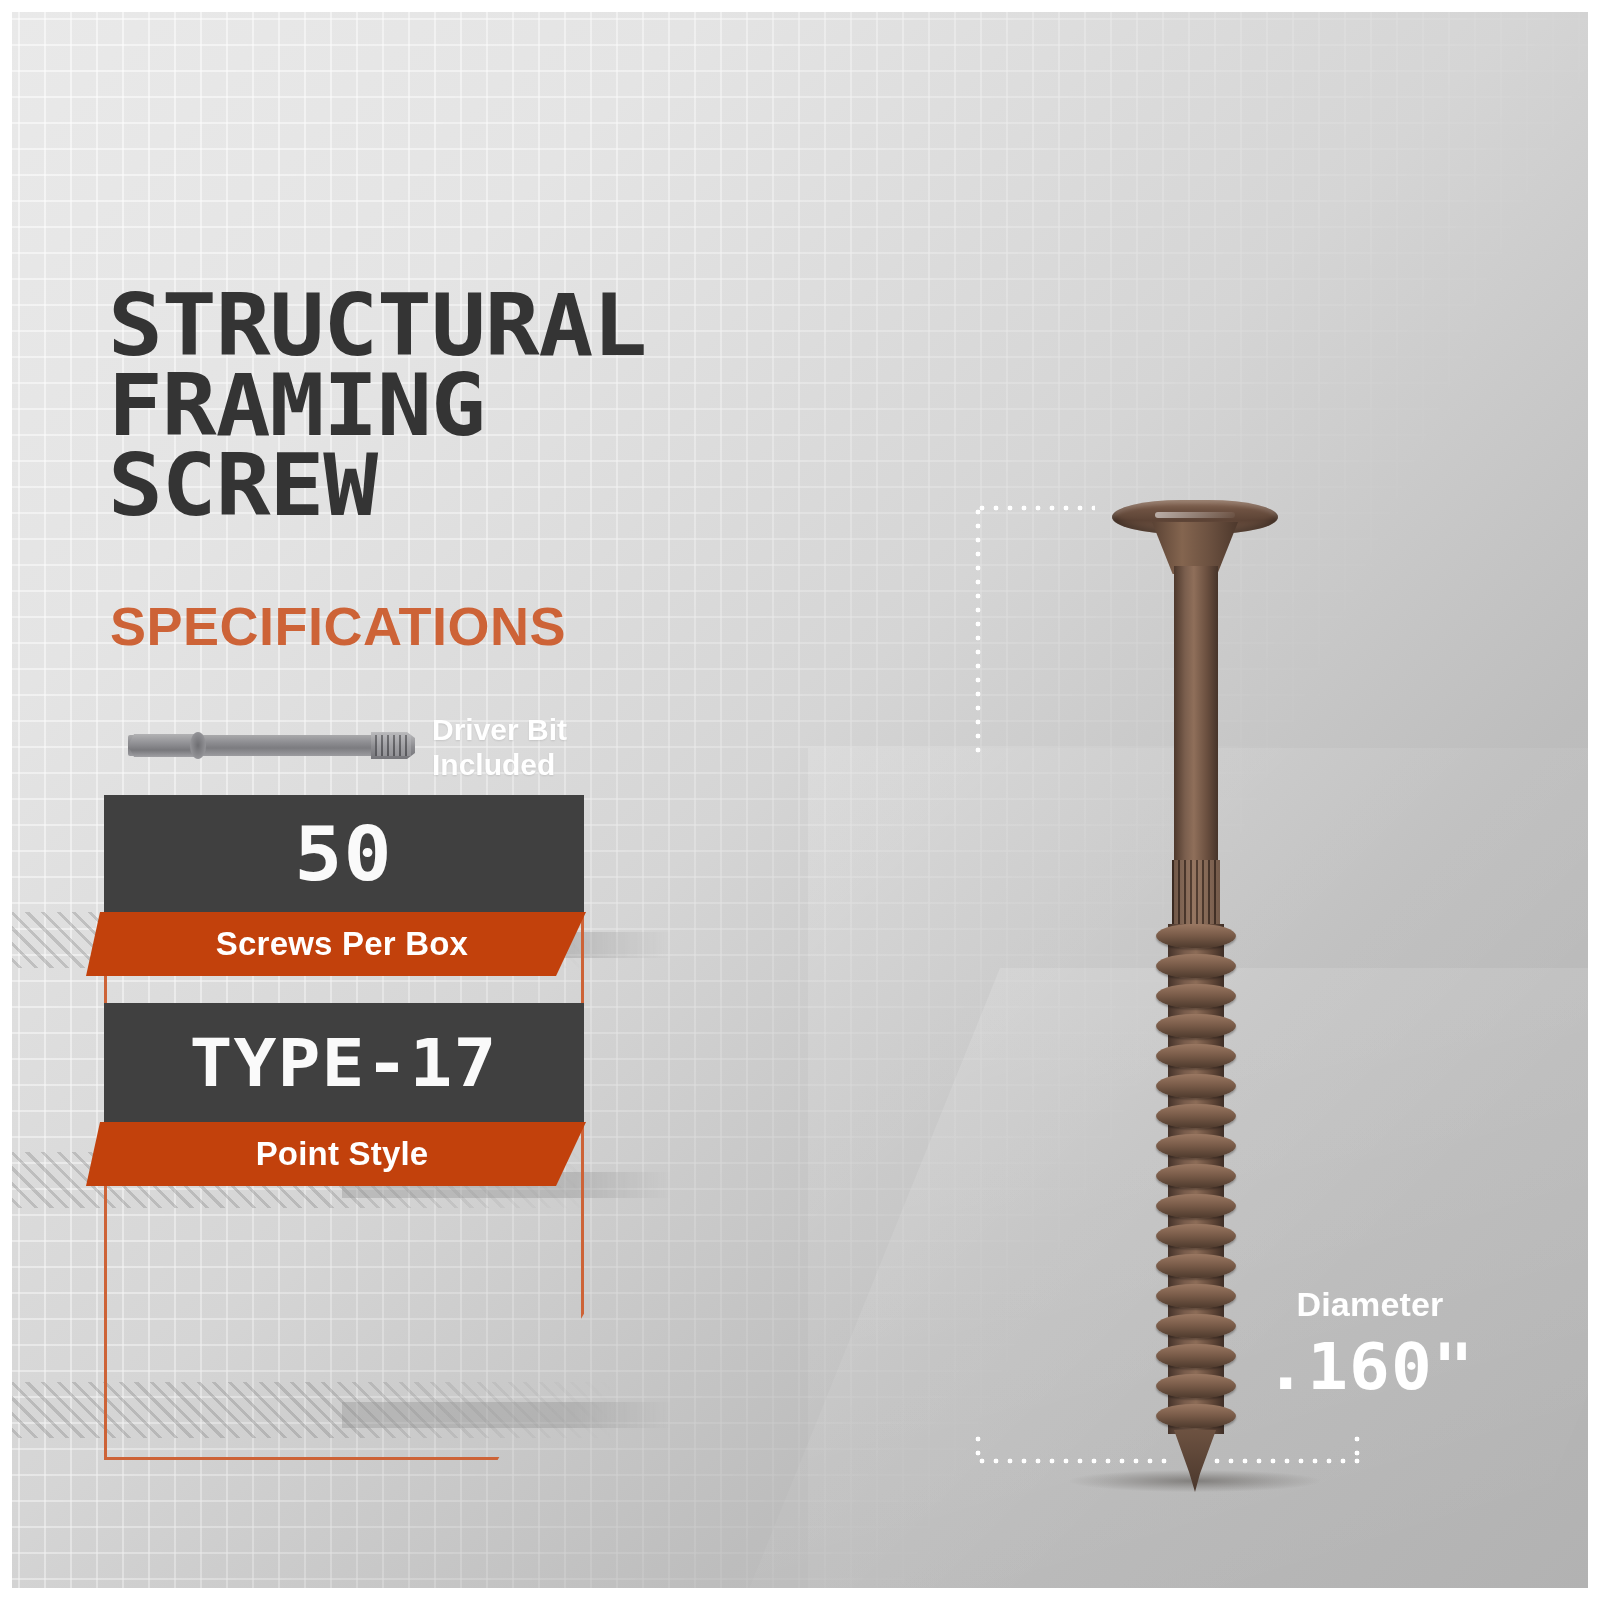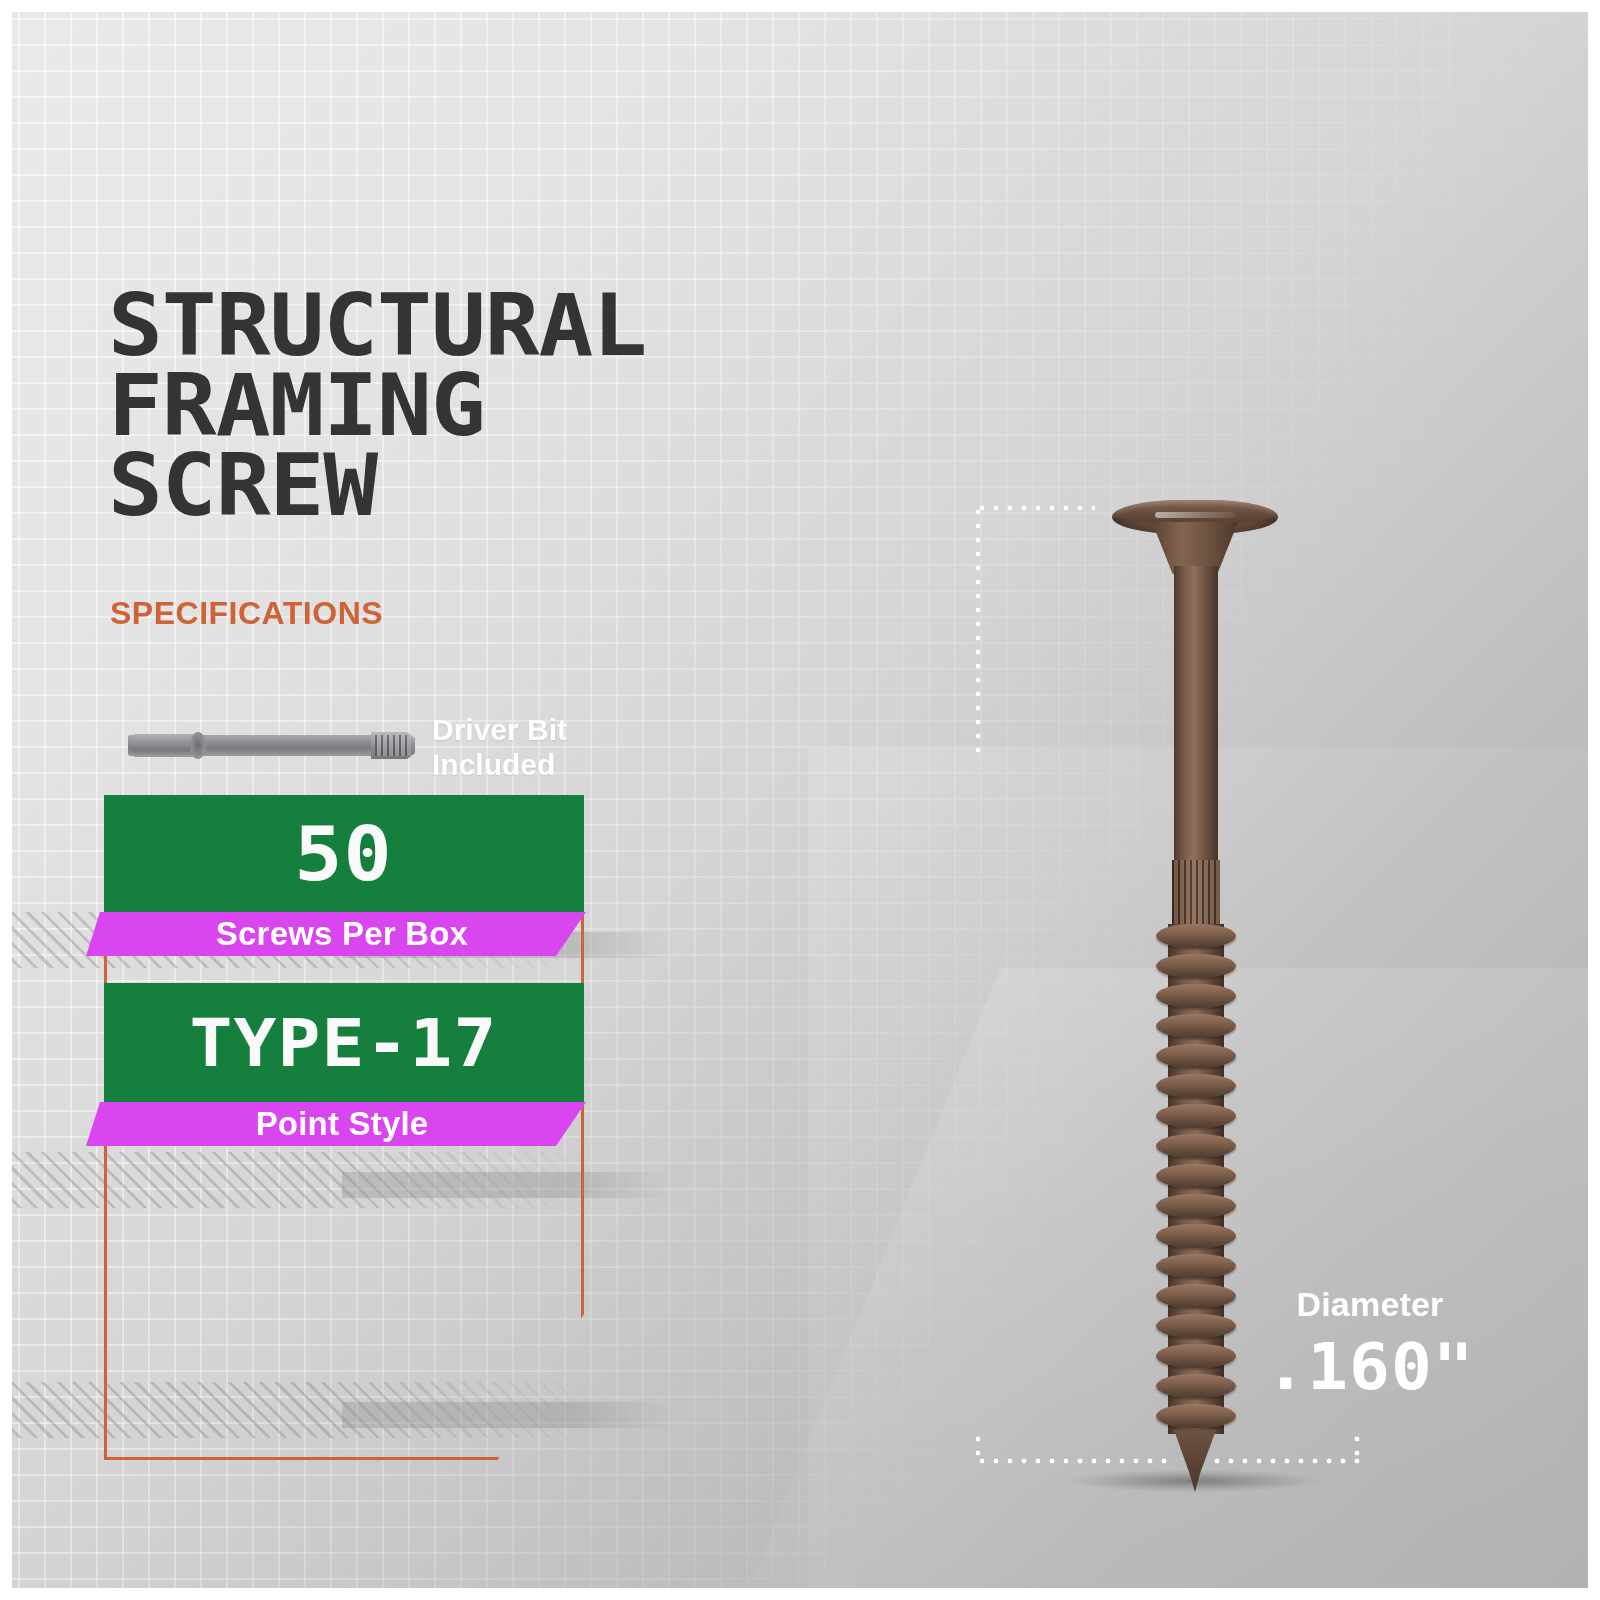--- a/index.html
+++ b/index.html
@@ -94,21 +94,21 @@
     font-weight:bold;
     font-size:86px;
     line-height:.93;
     letter-spacing:-1px;
     transform:scaleX(1.06);
     transform-origin:left top;
   }
   .headline .ln{display:block;white-space:nowrap;}
   .specword{
     position:absolute;left:110px;top:595px;
-    color:#cd6337;font-weight:bold;font-size:32px;letter-spacing:.5px;
+    color:#cd6337;font-weight:bold;font-size:54px;letter-spacing:.5px;
   }
 
   
   .bitwrap{position:absolute;left:128px;top:726px;width:285px;height:38px;}
   .bit-body{
     position:absolute;left:0;top:9px;width:252px;height:21px;
     background:linear-gradient(180deg,#a9a9ab 0%,#8e8e92 35%,#7c7c80 62%,#9b9b9f 100%);
     border-radius:2px;
   }
   .bit-hex{
@@ -138,31 +138,31 @@
 
   
   .specbox{
     position:absolute;left:104px;top:795px;width:480px;height:665px;
     border:3px solid #cd6337;
     clip-path:polygon(0 0, 100% 0, 100% 78%, 82% 100%, 0 100%);
   }
   .cards{position:absolute;left:104px;top:795px;width:480px;}
   .card{position:relative;margin-bottom:27px;}
   .card .value{
-    height:120px;background:#15803d;
+    height:120px;background:#404040;
     display:flex;align-items:center;justify-content:center;
     color:#fafafa;
     font-family:"DejaVu Sans Mono", monospace;
     font-weight:bold;font-size:74px;letter-spacing:1px;
     transform:none;
   }
   .card .value span{display:block;transform:scaleX(1.08);}
   .ribbon{
-    position:relative;left:-18px;width:calc(100% + 20px);height:44px;margin-top:-1px;
-    background:#d946ef;
+    position:relative;left:-18px;width:calc(100% + 20px);height:64px;margin-top:-1px;
+    background:#c2410c;
     clip-path:polygon(14px 0, 100% 0, calc(100% - 30px) 100%, 0 100%);
     display:flex;align-items:center;justify-content:center;
     filter:drop-shadow(5px 5px 4px rgba(80,80,80,.35));
   }
   .ribbon b{
     color:#ffffff;font-size:33px;font-weight:bold;letter-spacing:.2px;
     position:relative;left:6px;
   }
   .card.c1 .value{height:118px;}
   .card.c2 .value{height:120px;}

